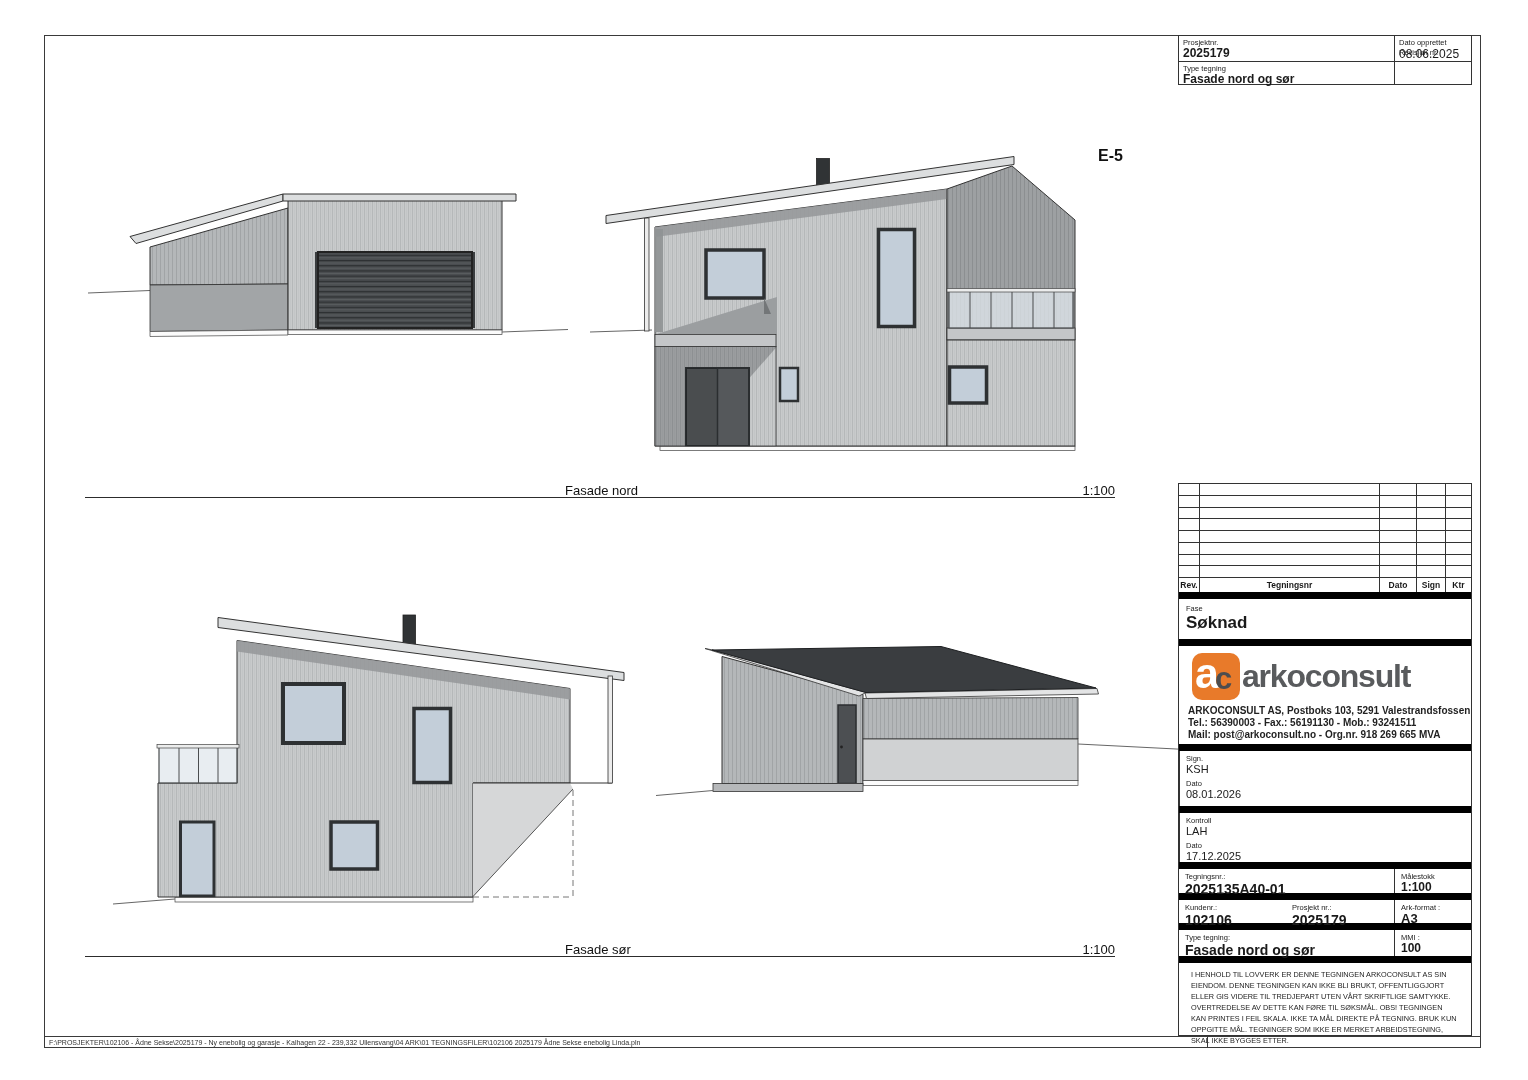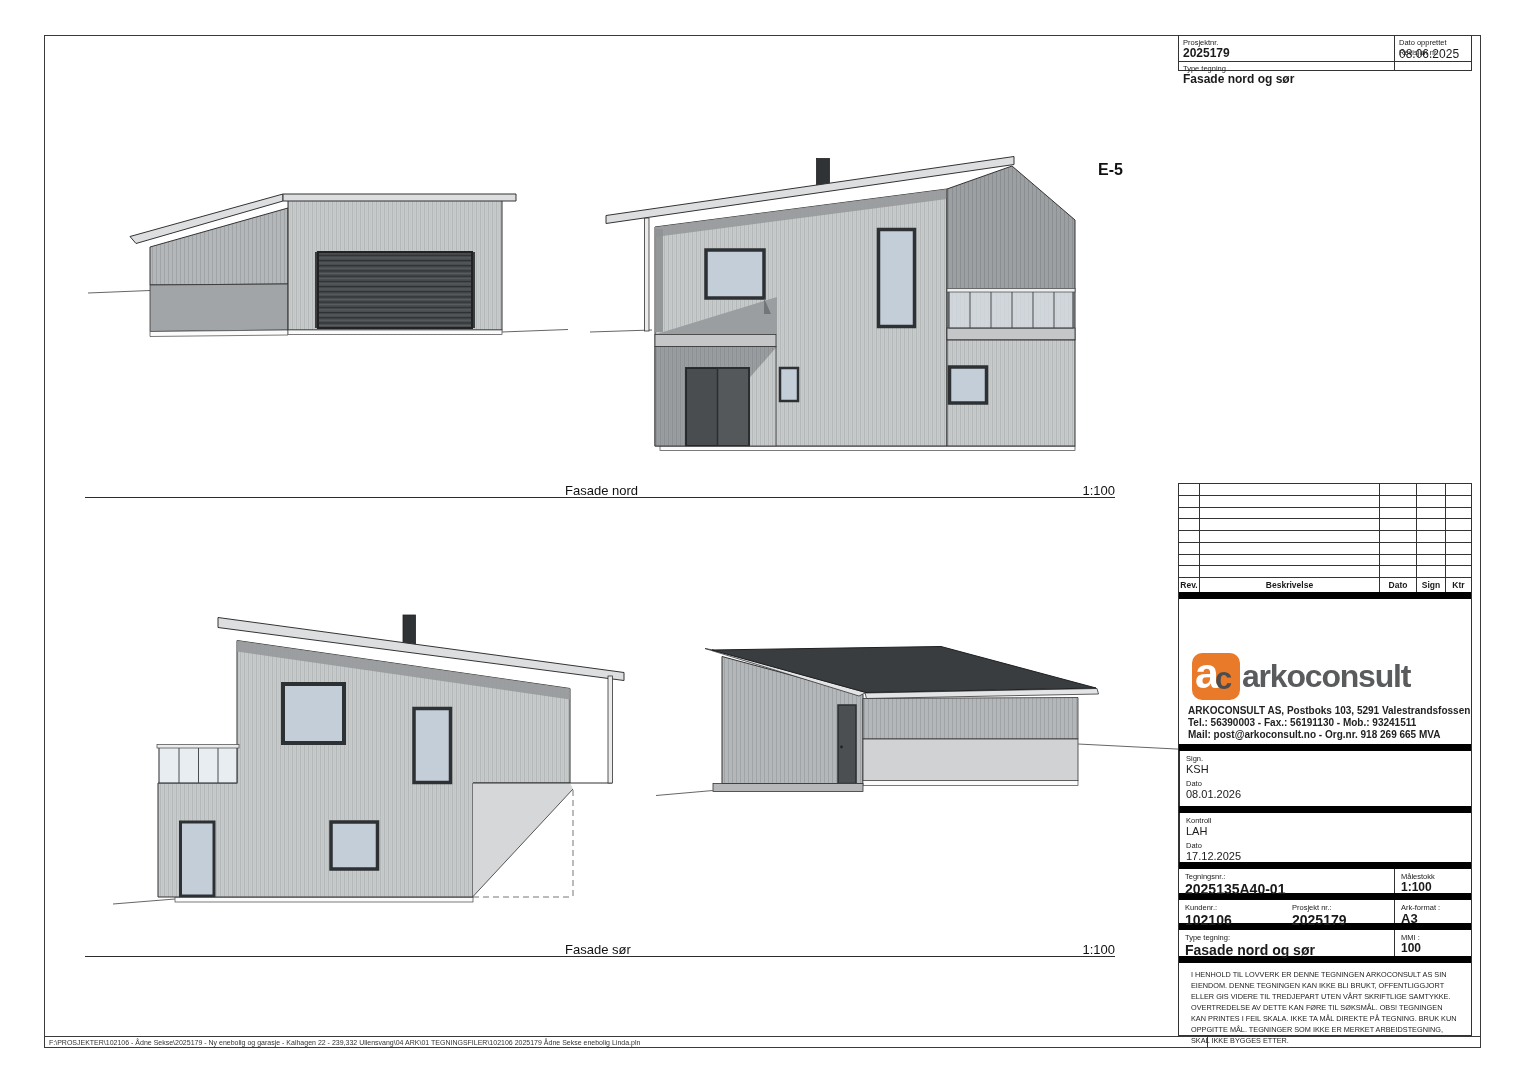--- a/index.html
+++ b/index.html
@@ -13,21 +13,21 @@
   .view-scale{font-size:13px;color:#111;text-align:right;width:60px;}
   .view-rule{border-top:1.2px solid #2c2c2c;height:0;}
   #e5{font-size:16px;font-weight:bold;color:#111;}
   
   .tb{box-sizing:border-box;border:1px solid #333;background:#fff;}
   .lbl{font-size:7.5px;color:#222;display:block;line-height:1.25;}
   .val-b{font-weight:bold;font-size:12px;line-height:1.15;display:block;}
   .val-n{font-size:12px;line-height:1.2;display:block;}
   .cellpad{padding:2px 4px;box-sizing:border-box;}
   
-  #topbox{left:1178px;top:35px;width:294px;height:36px;}
+  #topbox{left:1178px;top:35px;width:294px;height:50px;}
   #topbox .vline{position:absolute;left:215px;top:0;width:1px;height:100%;background:#333;}
   #topbox .hline{position:absolute;left:0;top:25px;width:100%;height:1px;background:#333;}
   
   #titlecol{left:1178px;top:483px;width:294px;height:553px;}
   #titlecol section{position:absolute;left:0;width:100%;box-sizing:border-box;border-bottom:7px solid #000000;}
   .revtable{display:grid;grid-template-columns:20px 180px 37px 29px 1fr;grid-template-rows:repeat(8,1fr) 14px;width:100%;height:100%;}
   .revtable i,.revtable b{border-left:1px solid #333;border-bottom:1px solid #333;display:flex;align-items:center;justify-content:center;}
   .revtable i:nth-child(5n+1),.revtable b:nth-child(5n+1){border-left:none;}
   .revtable b{border-bottom:none;font-size:8.5px;font-style:normal;}
   .tworow{display:flex;height:100%;}
@@ -148,21 +148,21 @@
       <polygon points="705,648.5 713,650 866,692.5 859,696" fill="#e3e4e5" stroke="#333" stroke-width="0.8"></polygon>
       <polygon points="865,693 1097,688.5 1098.5,694 866.5,698.5" fill="#e3e4e5" stroke="#333" stroke-width="0.8"></polygon>
       <polygon points="712,650 941,646.5 1096,688 866,692.5" fill="#3a3d40" stroke="#1e2022" stroke-width="1"></polygon>
       <path d="M656,795.5 L713,790.5" stroke="#666" stroke-width="1" fill="none"></path>
       <path d="M1078,744 L1255,753" stroke="#666" stroke-width="1" fill="none"></path>
     </g>
   </svg>
 
   <div class="abs" id="sheet-frame"></div>
 
-  <div class="abs" id="e5" style="left:1098px;top:161px">E-5</div>
+  <div class="abs" id="e5" style="left:1098px;top:147px">E-5</div>
 
   <div class="abs view-label" style="left:565px;top:483px">Fasade nord</div>
   <div class="abs view-scale" style="left:1055px;top:483px">1:100</div>
   <div class="abs view-rule" style="left:85px;top:497px;width:1030px"></div>
 
   <div class="abs view-label" style="left:565px;top:942px">Fasade sør</div>
   <div class="abs view-scale" style="left:1055px;top:942px">1:100</div>
   <div class="abs view-rule" style="left:85px;top:956px;width:1030px"></div>
 
   <div class="abs tb" id="topbox">
@@ -223,27 +223,33 @@
           <i></i>
           <i></i>
           <i></i>
           <i></i>
         <i></i>
           <i></i>
           <i></i>
           <i></i>
           <i></i>
         <b>Rev.</b>
-        <b>Beskrivelse</b>
+        <b>Tegningsnr</b>
         <b>Dato</b>
         <b>Sign</b>
         <b>Ktr</b>
       </div>
     </section>
 
+    <section style="top:115px;height:47px">
+      <div class="cellpad" style="padding:5px 7px">
+        <span class="lbl">Fase</span>
+        <span class="val-b" style="font-size:17px">Søknad</span>
+      </div>
+    </section>
 
     <section style="top:162px;height:105px">
       <div class="abs" id="logo-orange"></div>
       <span class="abs" id="logo-a">a</span>
       <span class="abs" id="logo-c">c</span>
       <span class="abs" id="logo-word">arkoconsult</span>
       <div class="abs" style="left:9px;top:59px">
         <span class="addr">ARKOCONSULT AS, Postboks 103, 5291 Valestrandsfossen</span>
         <span class="addr">Tel.: 56390003 - Fax.: 56191130 - Mob.: 93241511</span>
         <span class="addr">Mail: post@arkoconsult.no - Org.nr. 918 269 665 MVA</span>

